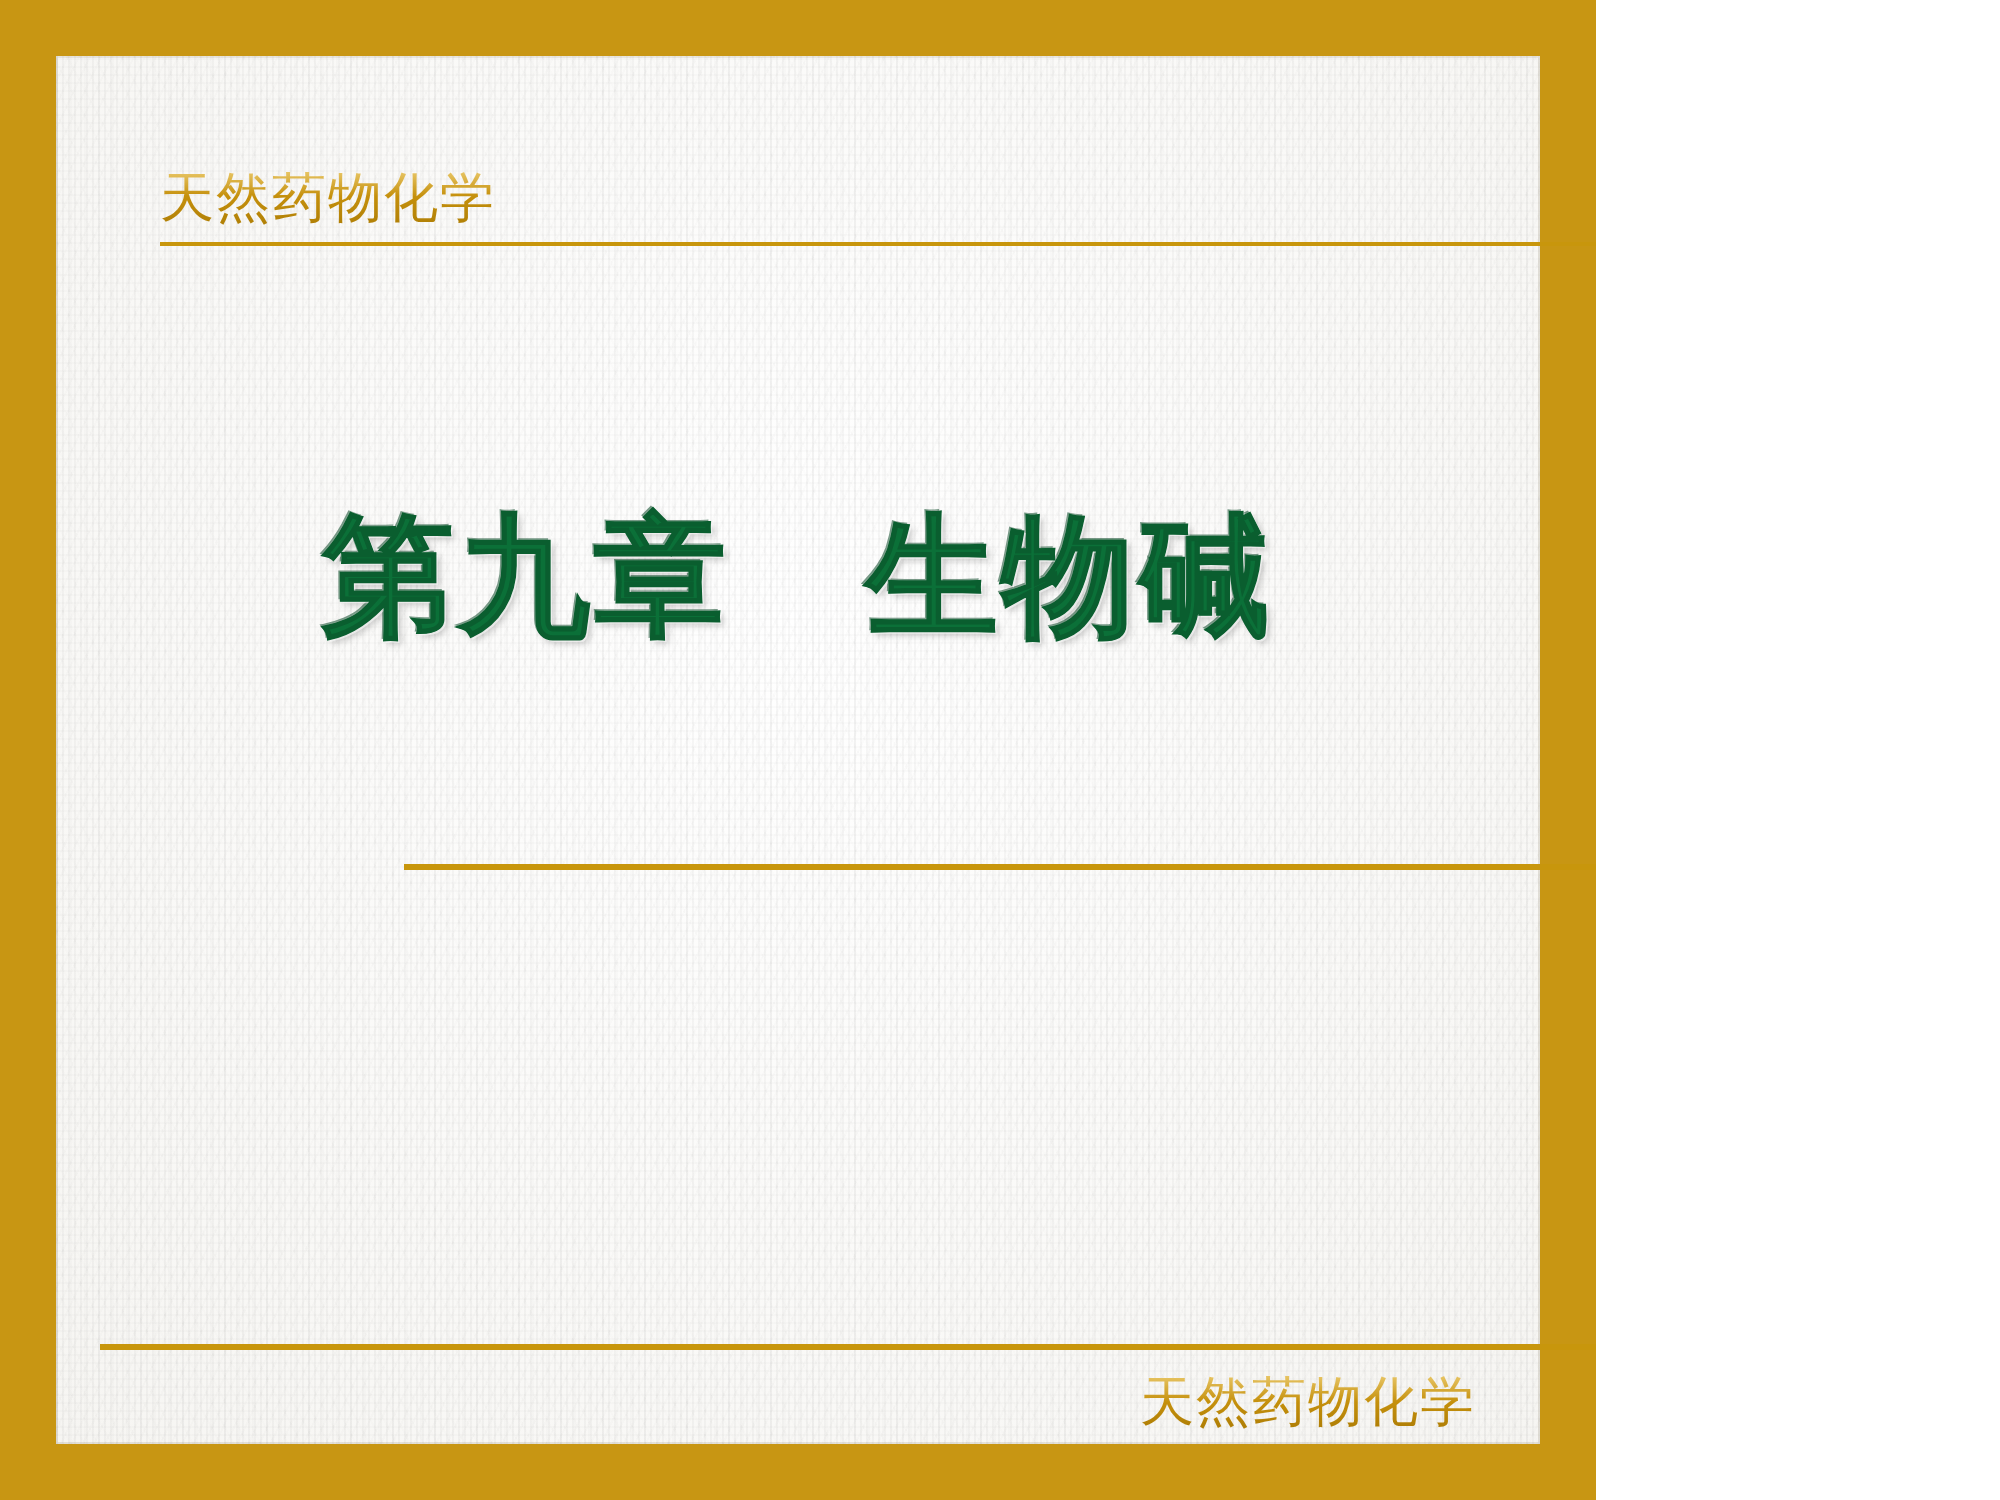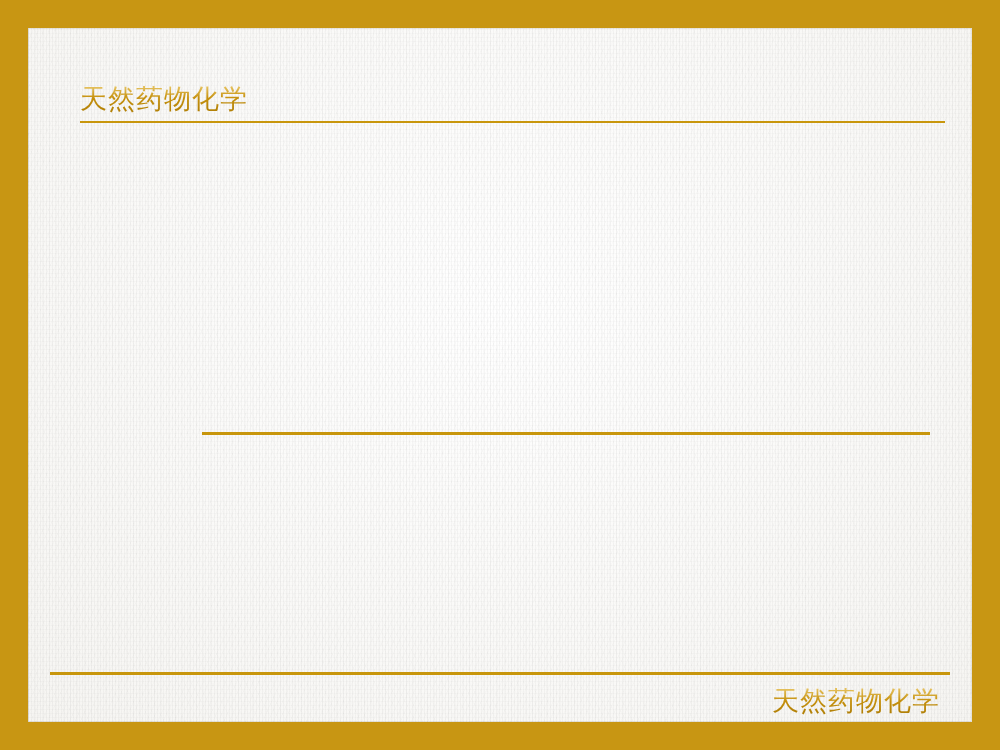--- a/index.html
+++ b/index.html
@@ -3,21 +3,21 @@
 <meta charset="utf-8">
 <style>
   html, body {
     margin: 0;
     padding: 0;
     background: #ffffff;
   }
 
   #slide {
     position: relative;
-    width: 1000px;
+    width: 798px;
     height: 750px;
     overflow: hidden;
     background: #C89613;
     font-family: "Liberation Serif", "DejaVu Serif", serif;
     -webkit-font-smoothing: antialiased;
   }
 
   
   #paper {
     position: absolute;
@@ -155,20 +155,21 @@
 <body>
 
 <div id="slide">
 
   <div id="paper"></div>
 
   <div class="header-text">天然药物化学</div>
 
   <div class="rule" id="rule-top"></div>
 
+  <div id="title">第九章　生物碱</div>
 
   <div class="rule" id="rule-middle"></div>
 
   <div class="rule" id="rule-bottom"></div>
 
   <div class="footer-text">天然药物化学</div>
 
 </div>
 
 </body></html>

